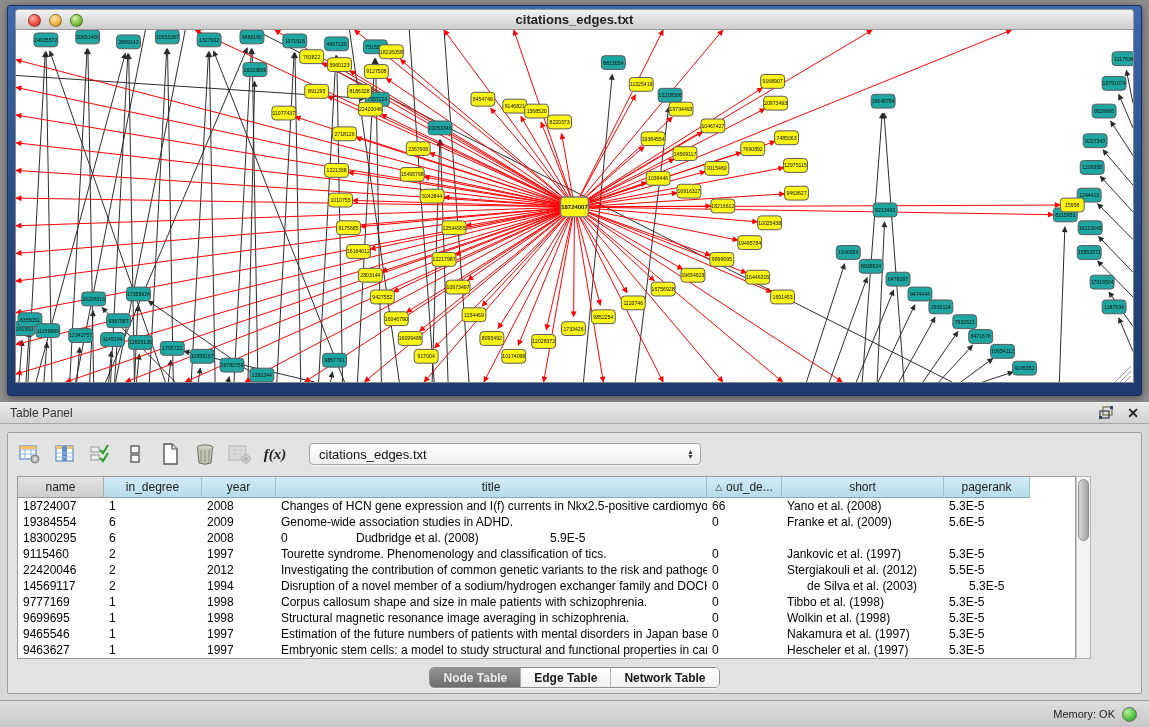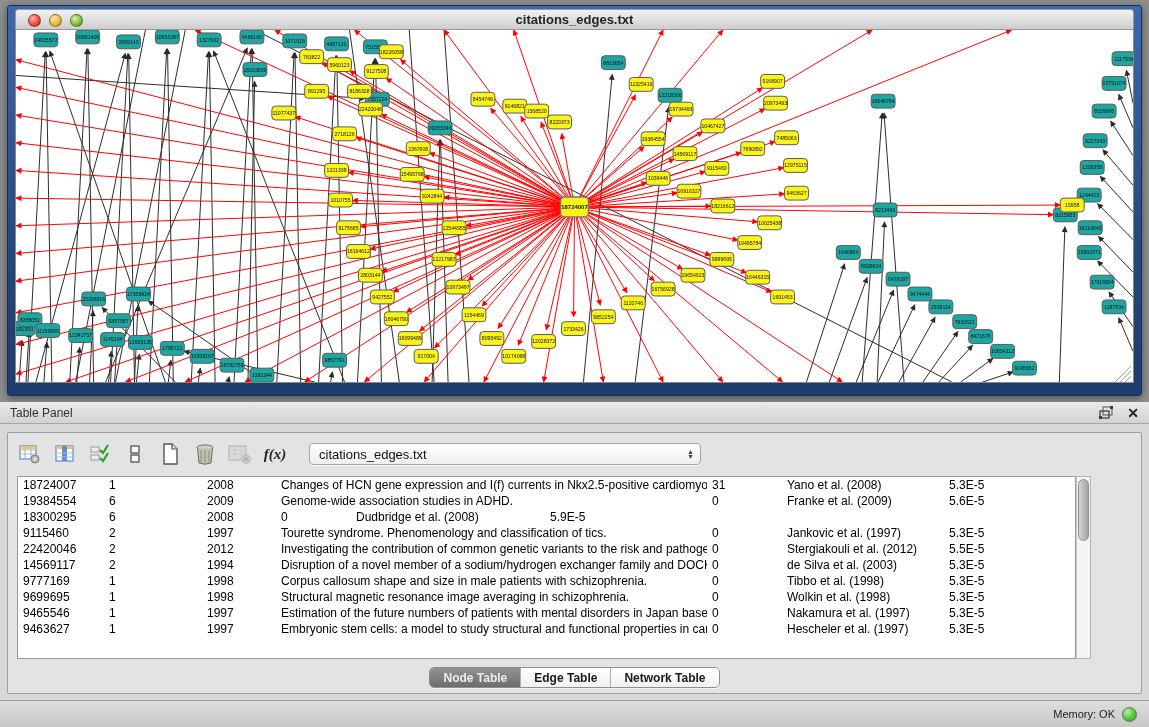--- a/index.html
+++ b/index.html
@@ -780,27 +780,51 @@
           <span class="combo-label">citations_edges.txt</span>
           <span class="combo-arrows">
               <span>▲</span>
               <span>▼</span>
             </span>
         </div>
       </div>
 
       <div class="table-wrap">
         <div class="tbl">
+          <div class="thead" id="thead">
+              <div class="th first" style="width: 86px;">
+                <span>name</span>
+              </div>
+              <div class="th" style="width: 98px;">
+                <span>in_degree</span>
+              </div>
+              <div class="th" style="width: 74px;">
+                <span>year</span>
+              </div>
+              <div class="th" style="width: 431px;">
+                <span>title</span>
+              </div>
+              <div class="th" style="width: 75px;">
+                <span class="sort-tri">△</span>
+                <span>out_de...</span>
+              </div>
+              <div class="th" style="width: 162px;">
+                <span>short</span>
+              </div>
+              <div class="th" style="width: 86px;">
+                <span>pagerank</span>
+              </div>
+            </div>
           <div id="tbody">
               <div class="tr">
                 <div class="td" style="width: 86px;">18724007</div>
                 <div class="td" style="width: 98px;">1</div>
                 <div class="td" style="width: 74px;">2008</div>
                 <div class="td" style="width: 431px;">Changes of HCN gene expression and I(f) currents in Nkx2.5-positive cardiomyoc...</div>
-                <div class="td" style="width: 75px;">31</div>
+                <div class="td" style="width: 75px;">66</div>
                 <div class="td" style="width: 162px;">Yano et al. (2008)</div>
                 <div class="td" style="width: 86px;">5.3E-5</div>
               </div>
               <div class="tr">
                 <div class="td" style="width: 86px;">19384554</div>
                 <div class="td" style="width: 98px;">6</div>
                 <div class="td" style="width: 74px;">2009</div>
                 <div class="td" style="width: 431px;">Genome-wide association studies in ADHD.</div>
                 <div class="td" style="width: 75px;">0</div>
                 <div class="td" style="width: 162px;">Franke et al. (2009)</div>
@@ -831,21 +855,21 @@
                 <div class="td" style="width: 75px;">0</div>
                 <div class="td" style="width: 162px;">Stergiakouli et al. (2012)</div>
                 <div class="td" style="width: 86px;">5.5E-5</div>
               </div>
               <div class="tr">
                 <div class="td" style="width: 86px;">14569117</div>
                 <div class="td" style="width: 98px;">2</div>
                 <div class="td" style="width: 74px;">1994</div>
                 <div class="td" style="width: 431px;">Disruption of a novel member of a sodium/hydrogen exchanger family and DOCK...</div>
                 <div class="td" style="width: 75px;">0</div>
-                <div class="td" style="width: 162px;">de Silva et al. (2003)</div>
+                <div class="td" style="width: 162px; margin-left: 20px;">de Silva et al. (2003)</div>
                 <div class="td" style="width: 86px;">5.3E-5</div>
               </div>
               <div class="tr">
                 <div class="td" style="width: 86px;">9777169</div>
                 <div class="td" style="width: 98px;">1</div>
                 <div class="td" style="width: 74px;">1998</div>
                 <div class="td" style="width: 431px;">Corpus callosum shape and size in male patients with schizophrenia.</div>
                 <div class="td" style="width: 75px;">0</div>
                 <div class="td" style="width: 162px;">Tibbo et al. (1998)</div>
                 <div class="td" style="width: 86px;">5.3E-5</div>

